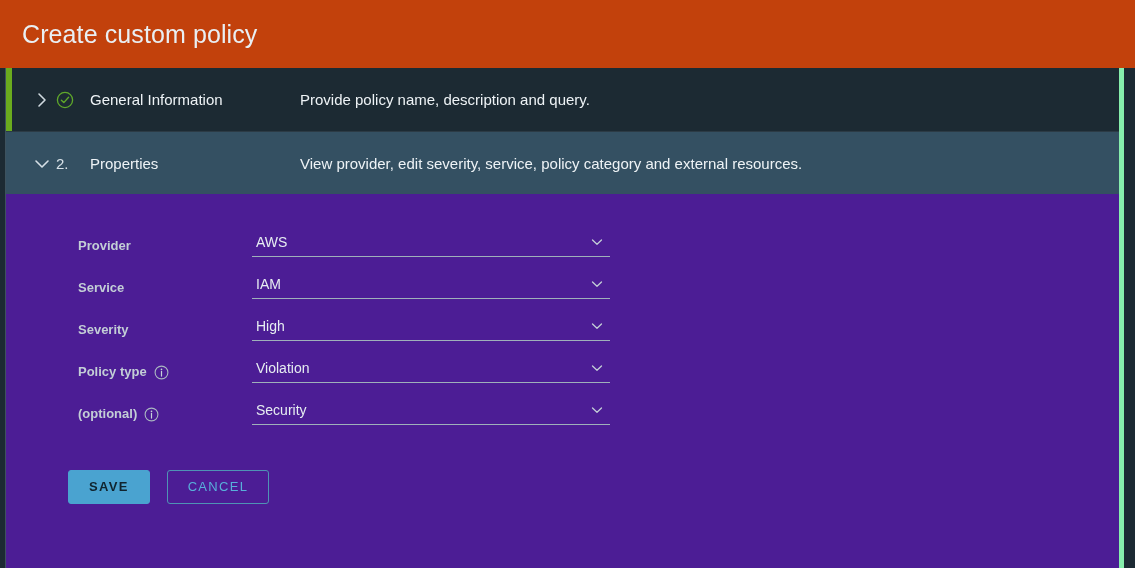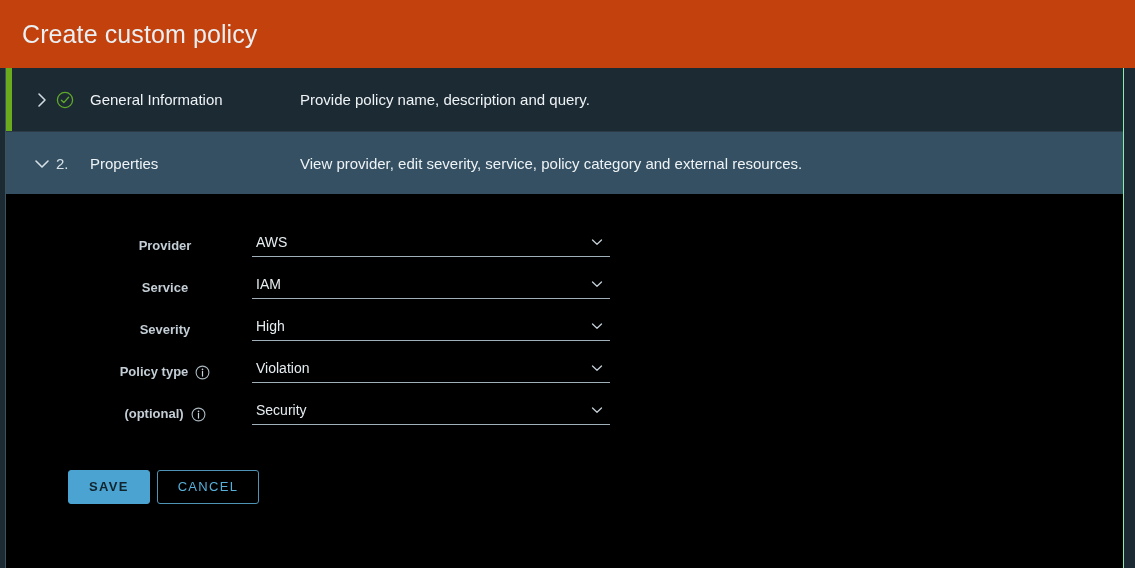--- a/index.html
+++ b/index.html
@@ -39,23 +39,23 @@
     letter-spacing: 0.1px;
   }
 
   
   .panel {
     position: absolute;
     left: 5px;
     top: 68px;
     width: 1119px;
     height: 500px;
-    background: #000000;
+    background: #4c1d95;
     border-left: 1px solid #3d525e;
-    border-right: 1px solid #86efac;
+    border-right: 5px solid #86efac;
     box-sizing: border-box;
   }
 
   
   .acc-row {
     display: flex;
     align-items: center;
     box-sizing: border-box;
     position: relative;
   }
@@ -122,21 +122,20 @@
     padding-top: 5px;
     font-size: 13px;
     font-weight: bold;
     color: #c3ced6;
     line-height: 18px;
   }
   .label-line {
     display: flex;
     align-items: center;
     gap: 7px;
-    justify-content: center;
   }
   .info-icon {
     display: inline-flex;
     align-items: center;
     justify-content: center;
     color: #b7c3cb;
   }
   .info-icon svg { display: block; }
 
   .select {
@@ -159,21 +158,21 @@
     margin-right: 7px;
     display: flex;
     align-items: center;
   }
   .select-chevron svg { display: block; }
 
   
   .actions {
     display: flex;
     align-items: center;
-    gap: 7px;
+    gap: 17px;
     margin-top: 45px;
     margin-left: -10px;
   }
   .btn {
     font-family: "Liberation Sans", sans-serif;
     font-size: 13px;
     letter-spacing: 1.3px;
     border-radius: 3px;
     cursor: pointer;
     box-sizing: border-box;

